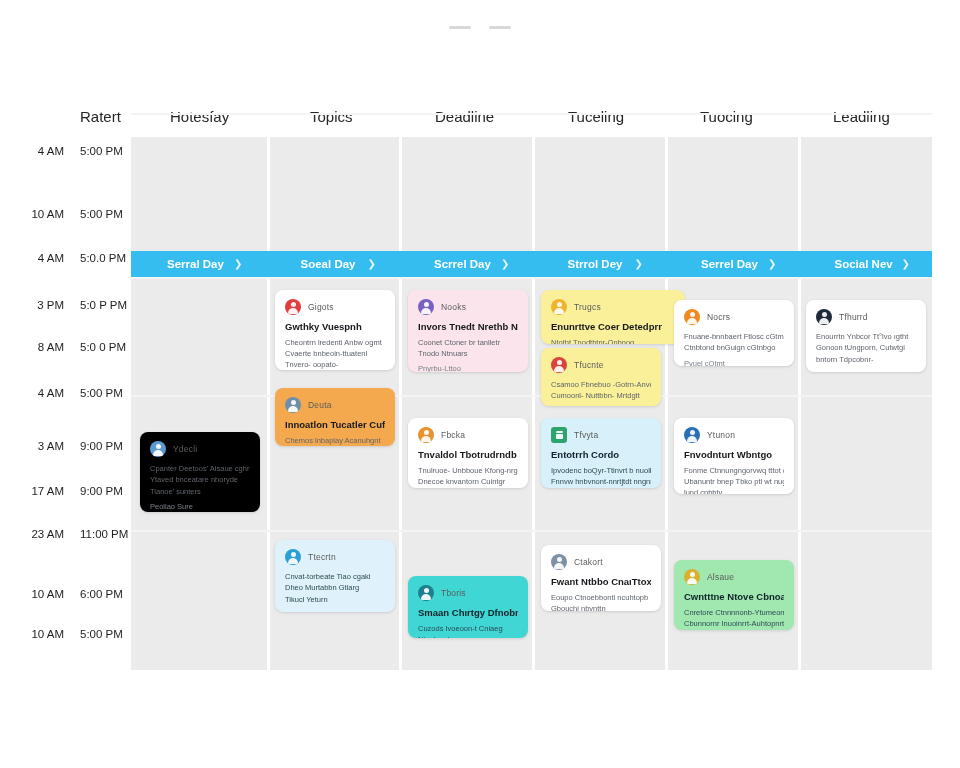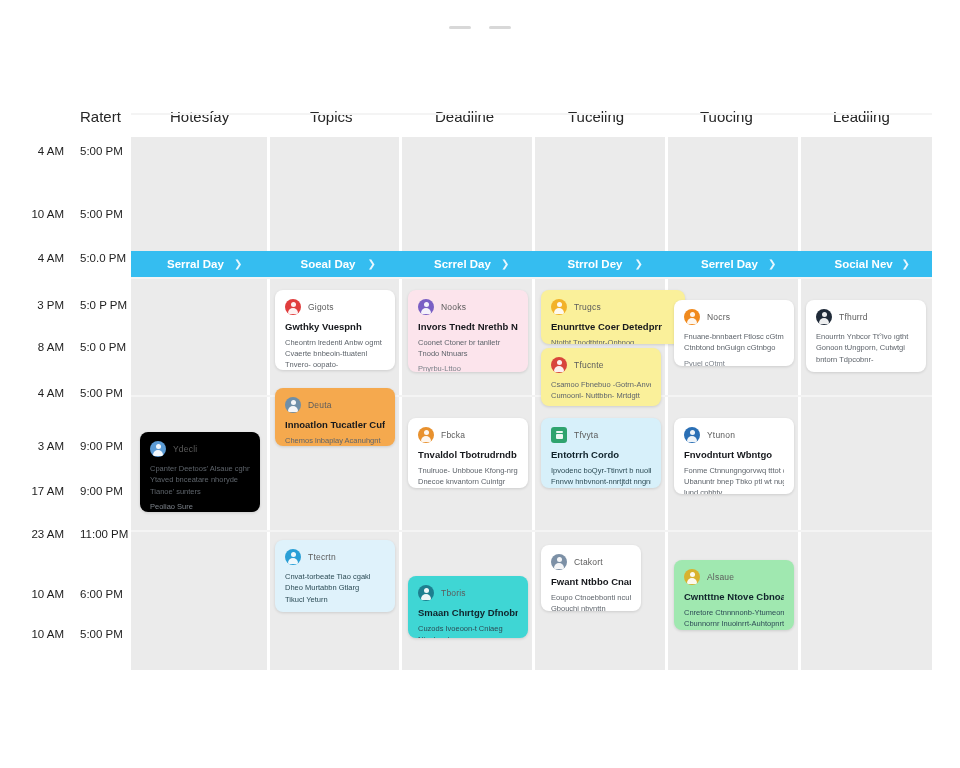--- a/index.html
+++ b/index.html
@@ -398,21 +398,21 @@
     <div class="card dark" style="left: 541px; top: 418px; width: 120px; height: 70px; background: rgb(215, 240, 250);">
       <div class="card-head">
         <span class="avatar sq" style="background: rgb(47, 163, 110);"></span>
         <span class="avatar-name">Tfvyta</span>
       </div>
       <div class="card-title">Entotrrh Cordo</div>
       <div class="card-line">Ipvodenc boQyr-Ttinvrt b nuolbvnt</div>
       <div class="card-line">Fnnvw hnbvnont-nnrtjtdt nngnr-tuqnenunt</div>
       <div class="card-line">Tnrotr- Cbtfrnbernbl</div>
     </div>
-    <div class="card" style="left: 541px; top: 545px; width: 100px; height: 66px; background: rgb(255, 255, 255);">
+    <div class="card" style="left: 541px; top: 545px; width: 120px; height: 66px; background: rgb(255, 255, 255);">
       <div class="card-head">
         <span class="avatar" style="background: rgb(124, 144, 166);"></span>
         <span class="avatar-name">Ctakort</span>
       </div>
       <div class="card-title">Fwant Ntbbo CnaıTtoxtrgyteal</div>
       <div class="card-line">Eoupo Ctnoebbonti ncuhtopb</div>
       <div class="card-line">Gbouchi nbvnttn</div>
     </div>
     <div class="card" style="left: 674px; top: 300px; width: 120px; height: 66px; background: rgb(255, 255, 255);">
       <div class="card-head">

